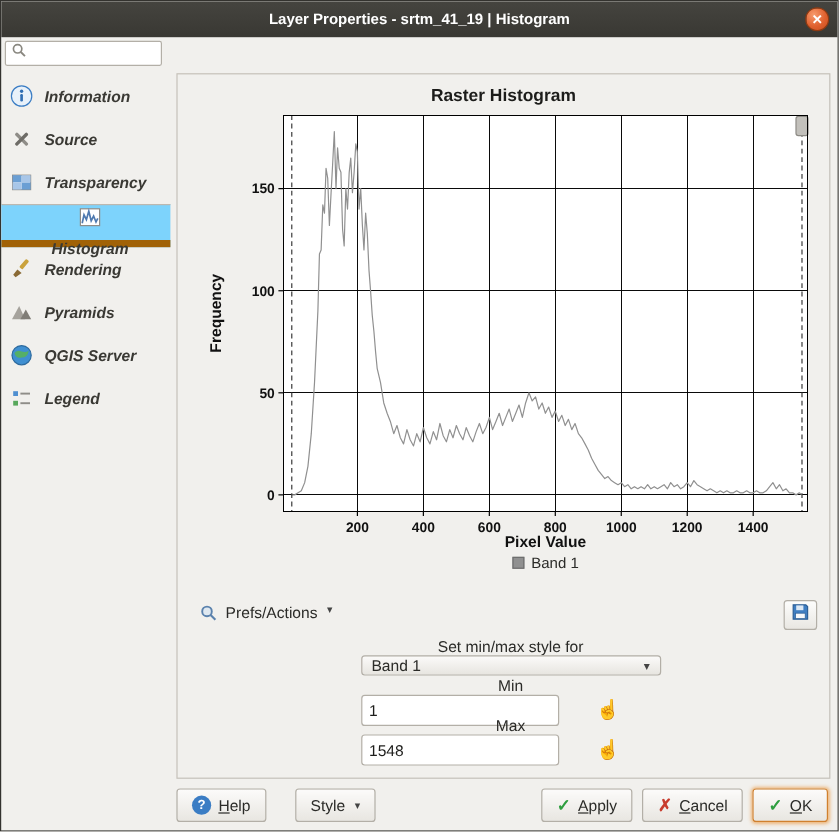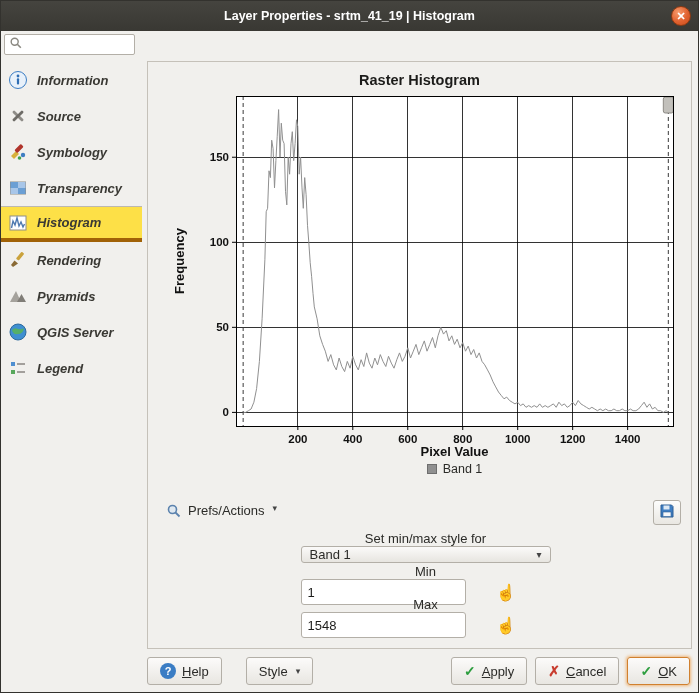--- a/index.html
+++ b/index.html
@@ -15,21 +15,21 @@
     border: 1px solid #8e3a12; color: #fff; font-size: 11px; font-weight: bold;
     display: flex; align-items: center; justify-content: center; cursor: pointer; }
 
   
   .search-box { position: absolute; top: 33px; left: 3px; width: 131px; height: 21px; background: #fff;
     border: 1px solid #b3afa7; border-radius: 2px; display: flex; align-items: center; gap: 4px; padding: 0 4px; }
   .search-input { border: none; outline: none; flex: 1; min-width: 0; font-size: 12px; background: transparent; font-family: inherit; }
   .nav { position: absolute; top: 61px; left: 0; width: 141px; }
   .nav-item { height: 36px; display: flex; align-items: center; gap: 9px; padding-left: 7px;
     font-size: 13px; font-weight: bold; color: #3a3934; cursor: pointer; font-style: italic; }
-  .nav-item.selected { background: #fde047; border-top: 1px solid #bcb8b0; border-bottom: 4px solid #a16207; }
+  .nav-item.selected { background: #7dd3fc; border-top: 1px solid #bcb8b0; border-bottom: 6px solid #a16207; flex-direction: column; }
   .icon20 { width: 20px; height: 20px; flex: 0 0 20px; }
 
   
   .frame { position: absolute; left: 146px; top: 60px; width: 545px; height: 588px;
     border: 1px solid #c5c1b9; background: #f1f0ed; }
   .chart-title { text-align: center; font-weight: bold; font-size: 14.5px; color: #1c1c1a; margin-top: 10px; }
   svg.hist { display: block; margin: 2px auto 0; }
   .legend-row { display: flex; align-items: center; justify-content: center; gap: 6px;
     margin-left: 70px; margin-top: 0; font-size: 12.5px; color: #2b2b28; }
   .legend-swatch { width: 10px; height: 10px; background: #9a9a9a; border: 1px solid #6e6e6e; }
@@ -96,29 +96,20 @@
             <rect x="8.9" y="8.3" width="2.2" height="6.2" rx="1" fill="#2f6eb4"></rect>
           </svg></span>
       <span>Information</span>
     </div>
     <div class="nav-item">
       <span class="icon20"><svg viewBox="0 0 20 20">
             <rect x="3" y="8.6" width="14" height="2.8" rx="1.2" fill="#8f8d88" transform="rotate(45 10 10)"></rect>
             <rect x="3" y="8.6" width="14" height="2.8" rx="1.2" fill="#6e6c67" transform="rotate(-45 10 10)"></rect>
           </svg></span>
       <span>Source</span>
-    </div>
-    <div class="nav-item">
-      <span class="icon20"><svg viewBox="0 0 20 20">
-            <polygon points="3,14 8,9 11,12 6,17" fill="#d8b13c"></polygon>
-            <rect x="9" y="2" width="4" height="9" rx="1" transform="rotate(45 11 6.5)" fill="#b0342b"></rect>
-            <circle cx="15" cy="13" r="2.2" fill="#3f7ec2"></circle>
-            <circle cx="11.5" cy="16" r="1.8" fill="#3fa14d"></circle>
-          </svg></span>
-      <span>Symbology</span>
     </div>
     <div class="nav-item">
       <span class="icon20"><svg viewBox="0 0 20 20">
             <rect x="2.5" y="4" width="15" height="12" fill="#fff" stroke="#8f8d88"></rect>
             <rect x="2.5" y="4" width="7.5" height="6" fill="#6b9fd4"></rect>
             <rect x="10" y="10" width="7.5" height="6" fill="#6b9fd4"></rect>
             <rect x="10" y="4" width="7.5" height="6" fill="#a8c6e8"></rect>
             <rect x="2.5" y="10" width="7.5" height="6" fill="#a8c6e8"></rect>
           </svg></span>
       <span>Transparency</span>

